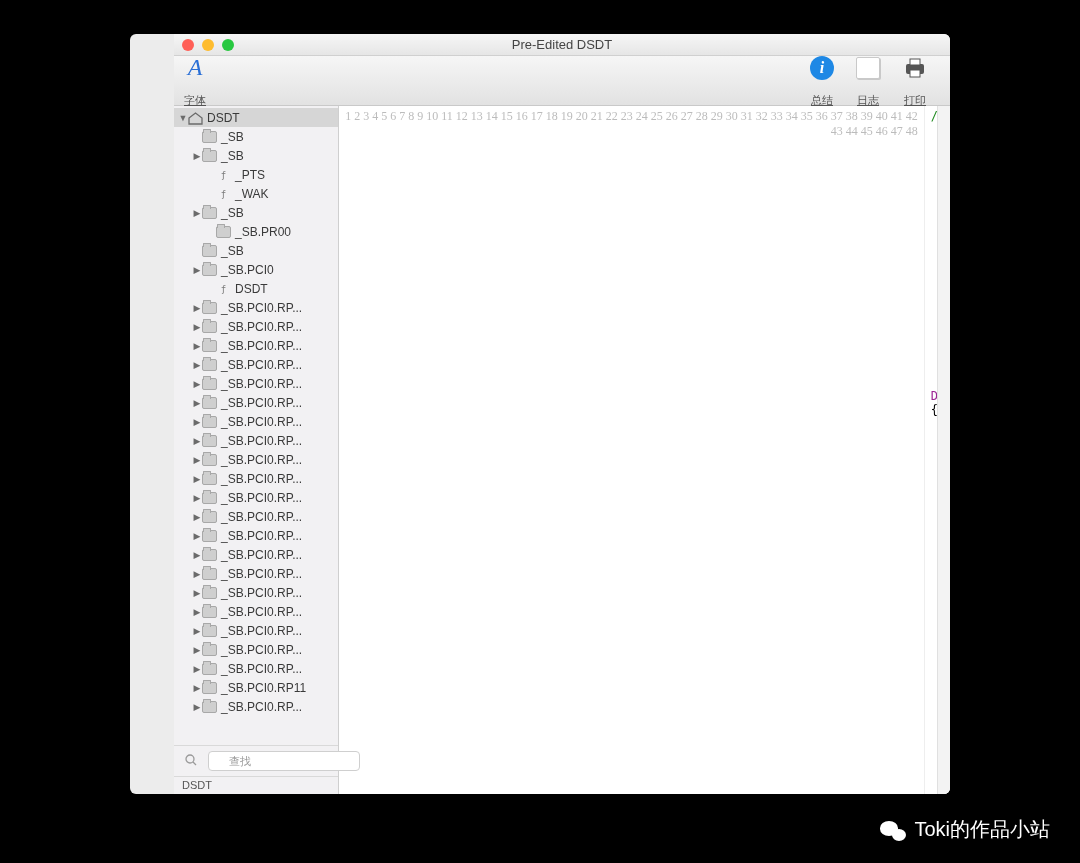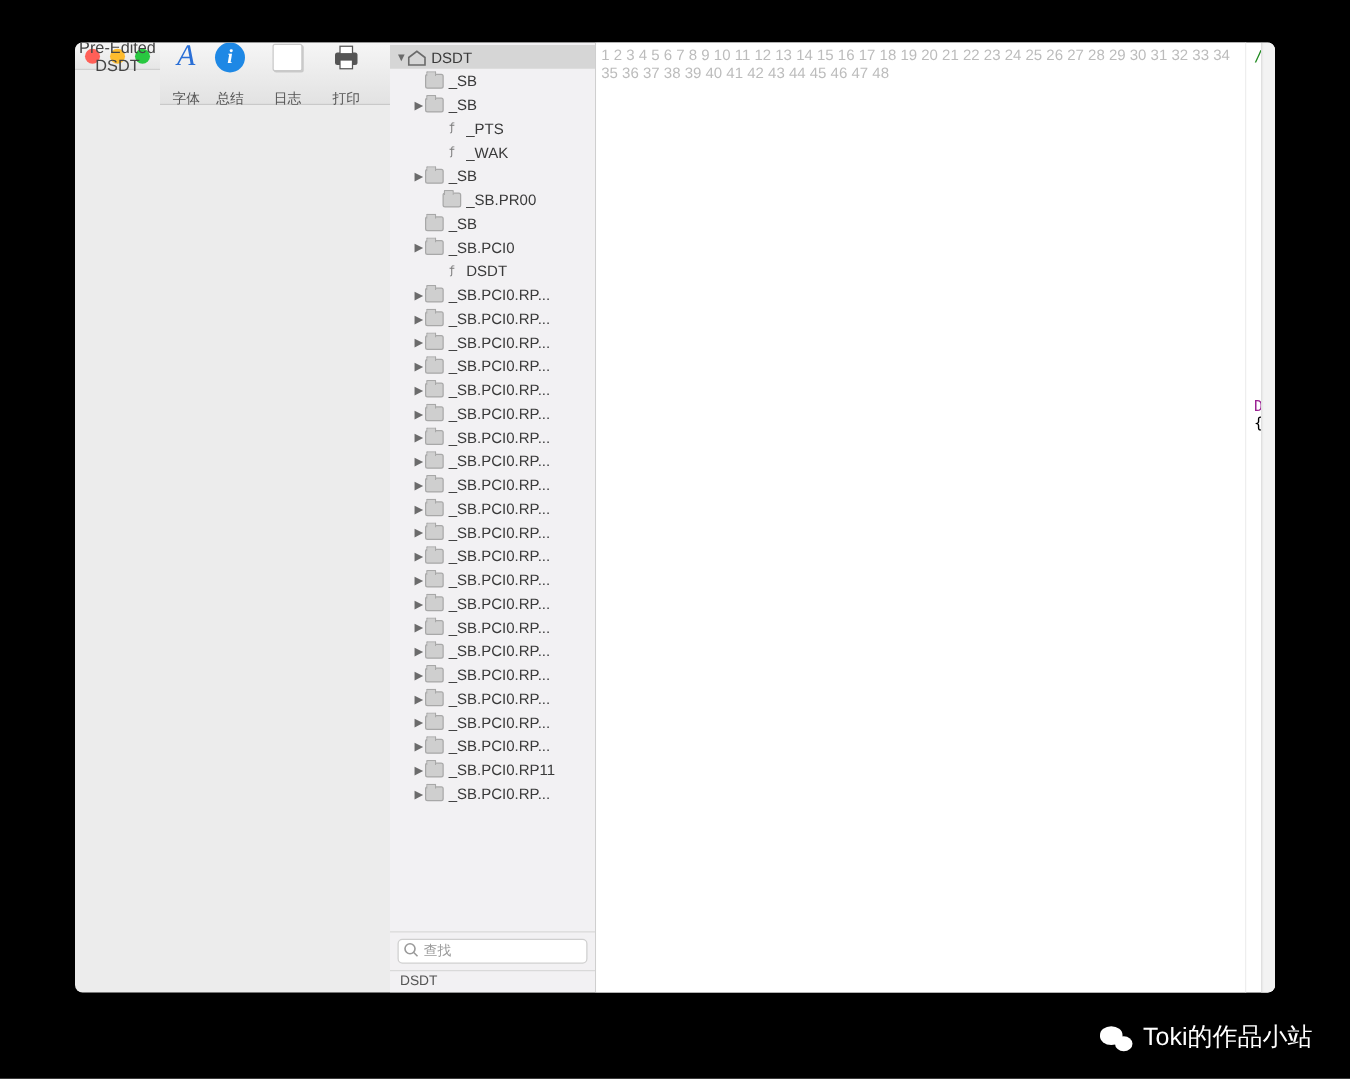--- a/index.html
+++ b/index.html
@@ -7,27 +7,29 @@
   body {
     background: #000;
     font-family: -apple-system, Helvetica, Arial, sans-serif;
     font-size: 12px;
     display: flex;
     align-items: flex-start;
     justify-content: center;
     padding-top: 34px;
   }
   .window {
-    width: 960px;
+    width: 820px;
     height: 760px;
     background: #ececec;
     border-radius: 6px;
     box-shadow: 0 10px 40px rgba(0,0,0,.5);
     display: flex;
+    flex-direction: column;
     overflow: hidden;
+    padding-left: 44px;
   }
   .titlebar {
     height: 22px;
     display: flex;
     align-items: center;
     padding: 0 8px;
     position: relative;
     background: linear-gradient(#f6f6f6,#e6e6e6);
     border-bottom: 1px solid #d0d0d0;
   }
@@ -39,21 +41,21 @@
   .titlebar .title { position:absolute; left:0; right:0; text-align:center; font-size:13px; color:#444; }
   .toolbar {
     height: 50px;
     background: linear-gradient(#f6f6f6,#e2e2e2);
     border-bottom: 1px solid #c9c9c9;
     display:flex; align-items:center;
     padding: 0 10px;
   }
   .tb-group { display:flex; flex-direction:column; align-items:center; margin-right:12px; }
   .tb-group .icon { height:28px; display:flex; align-items:center; justify-content:center; gap:4px; }
-  .tb-label { font-size:11px; color:#555; margin-top:11px; }
+  .tb-label { font-size:11px; color:#555; margin-top:11px;text-decoration:underline; }
   .tb-spacer { flex:1; }
   .split { flex:1; display:flex; min-height:0; }
   .sidebar {
     width: 165px;
     background:#f2f1f3;
     border-right:1px solid #cfcfcf;
     display:flex; flex-direction:column;
   }
   .tree { flex:1; overflow:hidden; padding-top:2px; }
   .tree-row {
@@ -70,33 +72,33 @@
   }
   .fldr { background:#cfcfcf; border:1px solid #a8a8a8; border-radius:2px; position:relative; }
   .fldr::before { content:""; position:absolute; top:-3px; left:0; width:6px; height:3px; background:#cfcfcf; border:1px solid #a8a8a8; border-bottom:none; border-radius:1px 1px 0 0; }
   .meth { color:#7a7a7a; font-family: "Menlo","Consolas",monospace; font-size:9px; line-height:12px; text-align:center; }
   .home { color:#6b6b6b; }
   .home svg { width:15px; height:13px; display:block; }
   .searchwrap { padding:5px 6px; border-top:1px solid #d9d9d9; }
   .search {
     width:100%; height:20px;
     border:1px solid #cfcfcf; border-radius:4px;
-    background:#fff; font-size:11px; padding:0 6px 0 20px;
+    background:#fff; font-size:11px; padding:0 6px 0 20px;margin-left:28px;
   }
   .search::placeholder { color:#9a9a9a; }
   .searchbox { position:relative; }
   .searchbox .sicon { position:absolute; left:5px; top:3px; color:#9a9a9a; }
   .status { height:18px; font-size:11px; color:#555; border-top:1px solid #d9d9d9; padding:2px 8px; }
   .editor {
     flex:1; display:flex; background:#fff; min-width:0;
   }
   .gutter {
     background:#fff; color:#bcbcbc;
-    font-family:Liberation Sans, sans-serif; font-size:12px;
-    padding:3px 6px 3px 4px;
+    font-family:Liberation Serif, serif; font-size:12px;
+    text-align:right; padding:3px 6px 3px 4px;
     border-right:1px solid #eee;
     user-select:none;
   }
   .code {
     flex:1; font-family:"Menlo","Consolas",monospace; font-size:12px;
     line-height:14px; padding:3px 6px; white-space:pre; overflow:auto;
     color:#2b2b2b;
   }
   .code::-webkit-scrollbar { height:12px; width:12px; }
   .code::-webkit-scrollbar-track { background:#efefef; }

